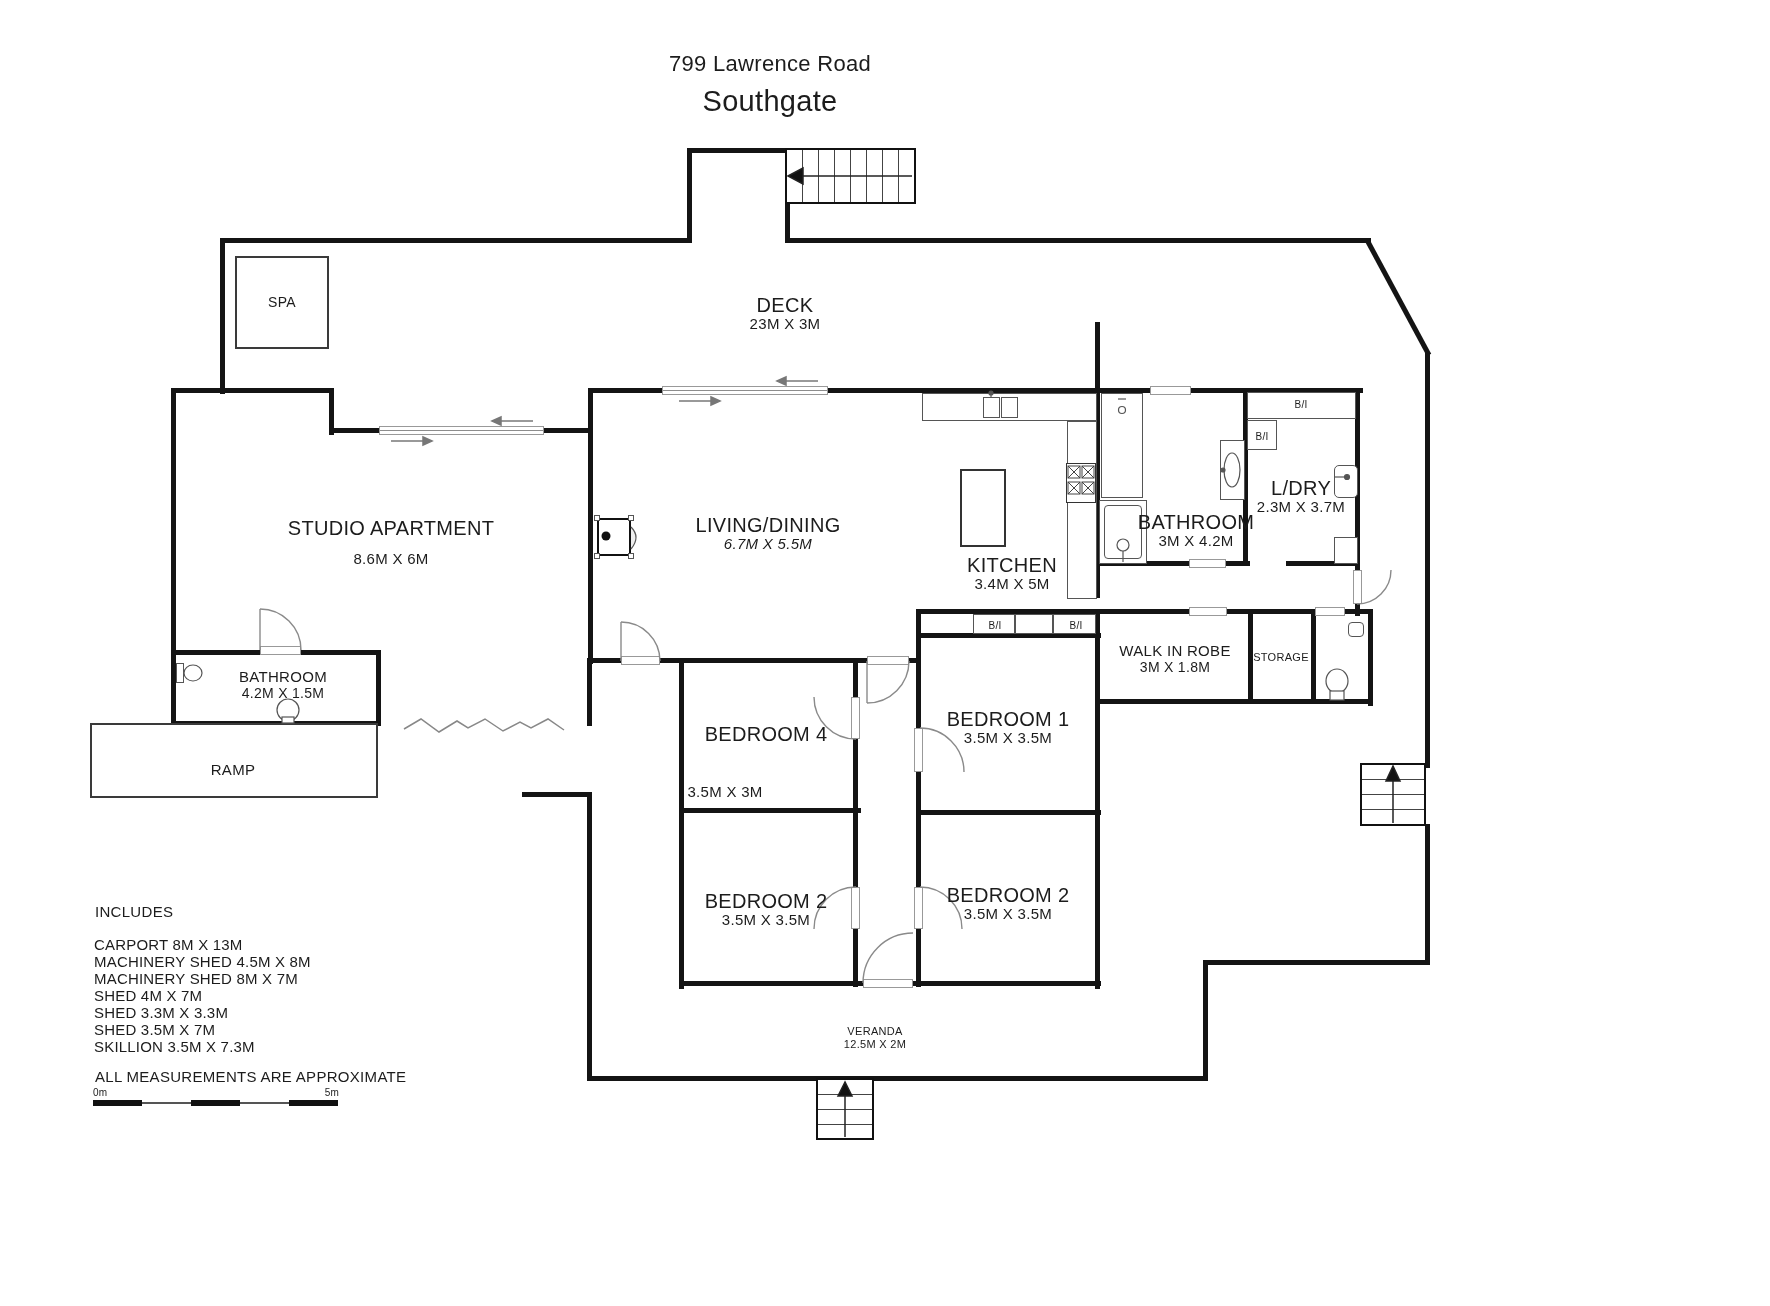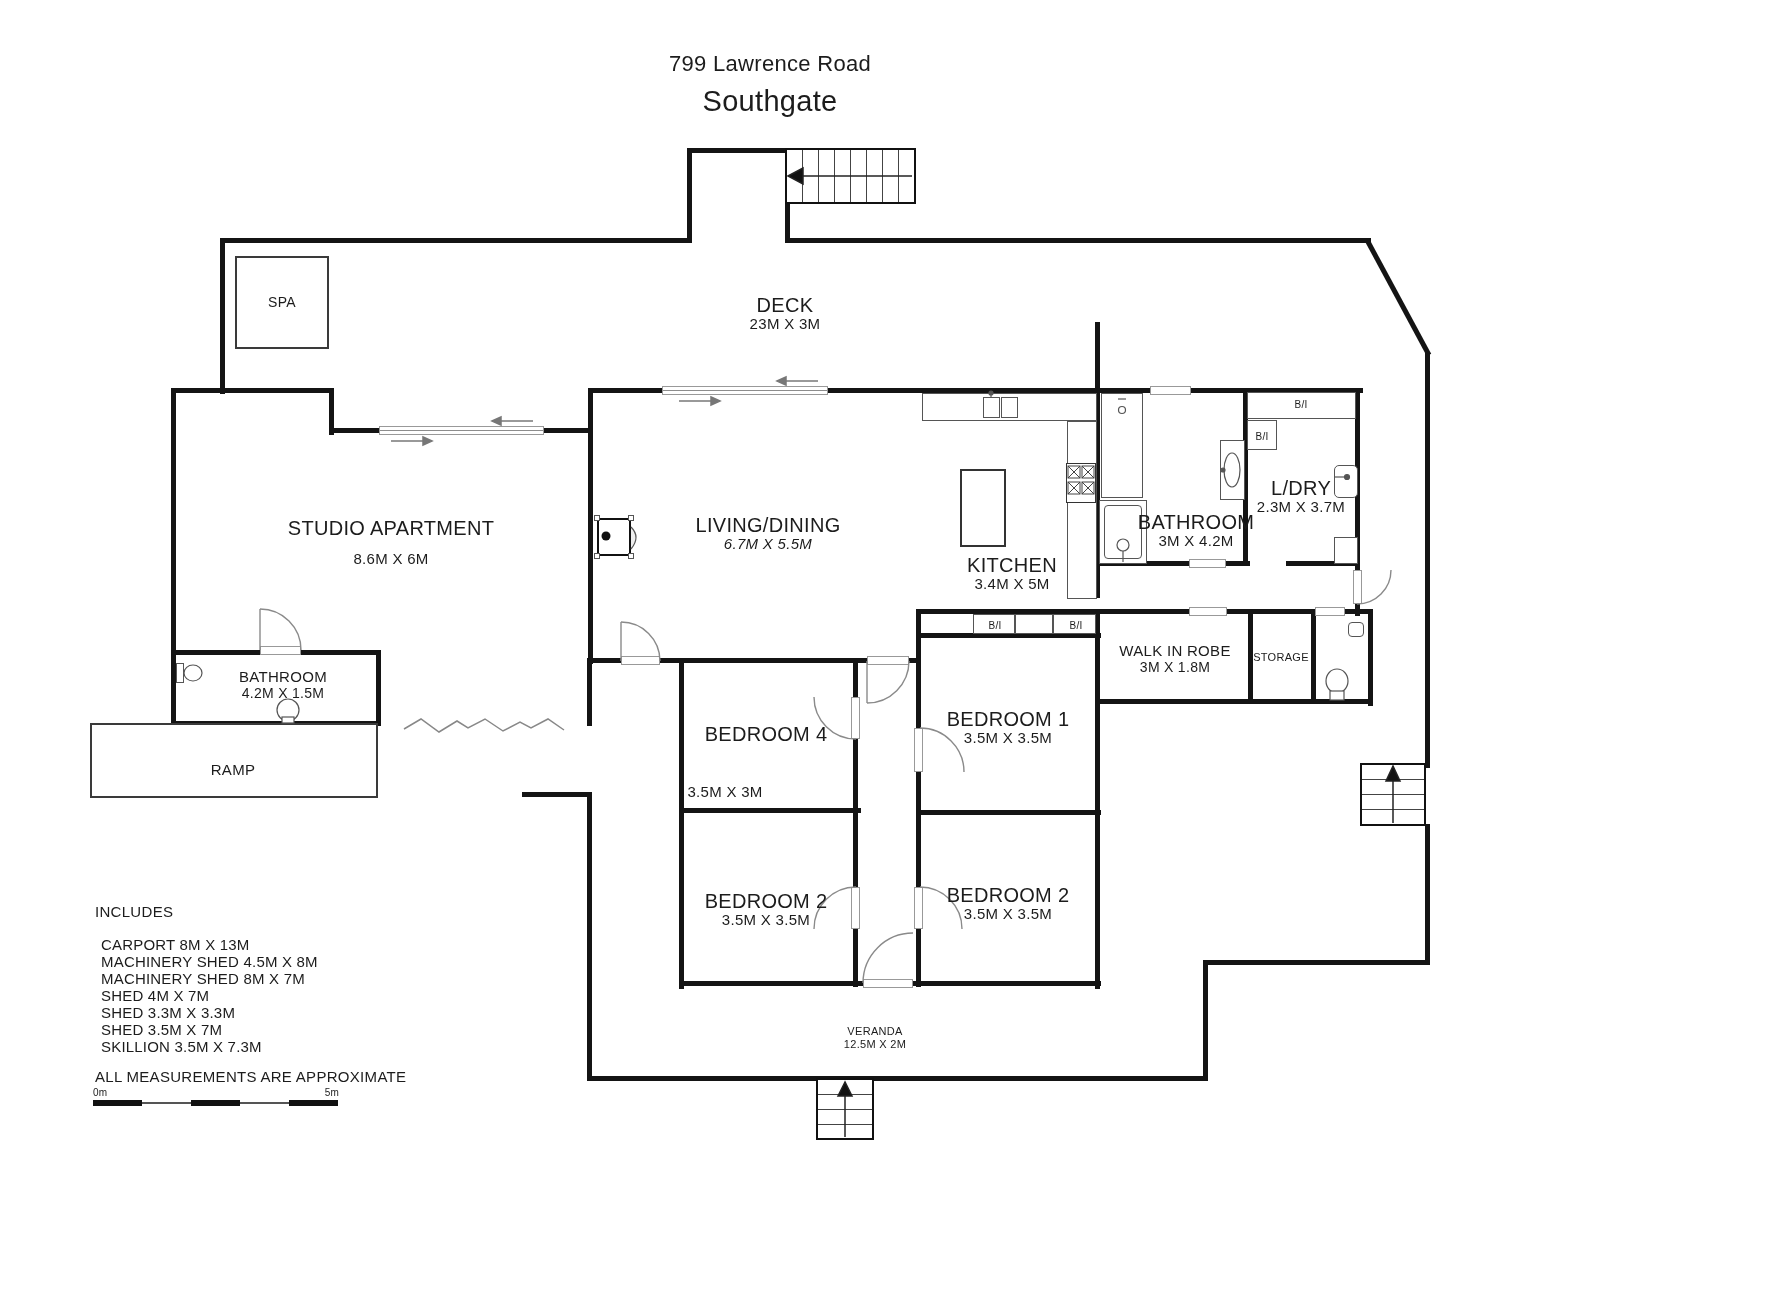--- a/index.html
+++ b/index.html
@@ -272,21 +272,21 @@
 
   <div class="lbl sm" style="left:875px;top:1031px;">VERANDA</div>
   <div class="lbl sm" style="left:875px;top:1044px;">12.5M X 2M</div>
 
   <div class="lbl xs" style="left:1301px;top:404px;">B/I</div>
   <div class="lbl xs" style="left:1262px;top:436px;">B/I</div>
   <div class="lbl xs" style="left:995px;top:625px;">B/I</div>
   <div class="lbl xs" style="left:1076px;top:625px;">B/I</div>
 
   <div class="lbl left" style="left:95px;top:911px;font-size:15px;">INCLUDES</div>
-  <div id="includes-items" style="position:absolute;left:101px;top:936px;">
+  <div id="includes-items" style="position:absolute;left:94px;top:936px;">
       <div>CARPORT 8M X 13M</div>
       <div>MACHINERY SHED 4.5M X 8M</div>
       <div>MACHINERY SHED 8M X 7M</div>
       <div>SHED 4M X 7M</div>
       <div>SHED 3.3M X 3.3M</div>
       <div>SHED 3.5M X 7M</div>
       <div>SKILLION 3.5M X 7.3M</div>
     </div>
   <div class="lbl left" style="left:95px;top:1076px;font-size:15px;">ALL MEASUREMENTS ARE APPROXIMATE</div>
 

